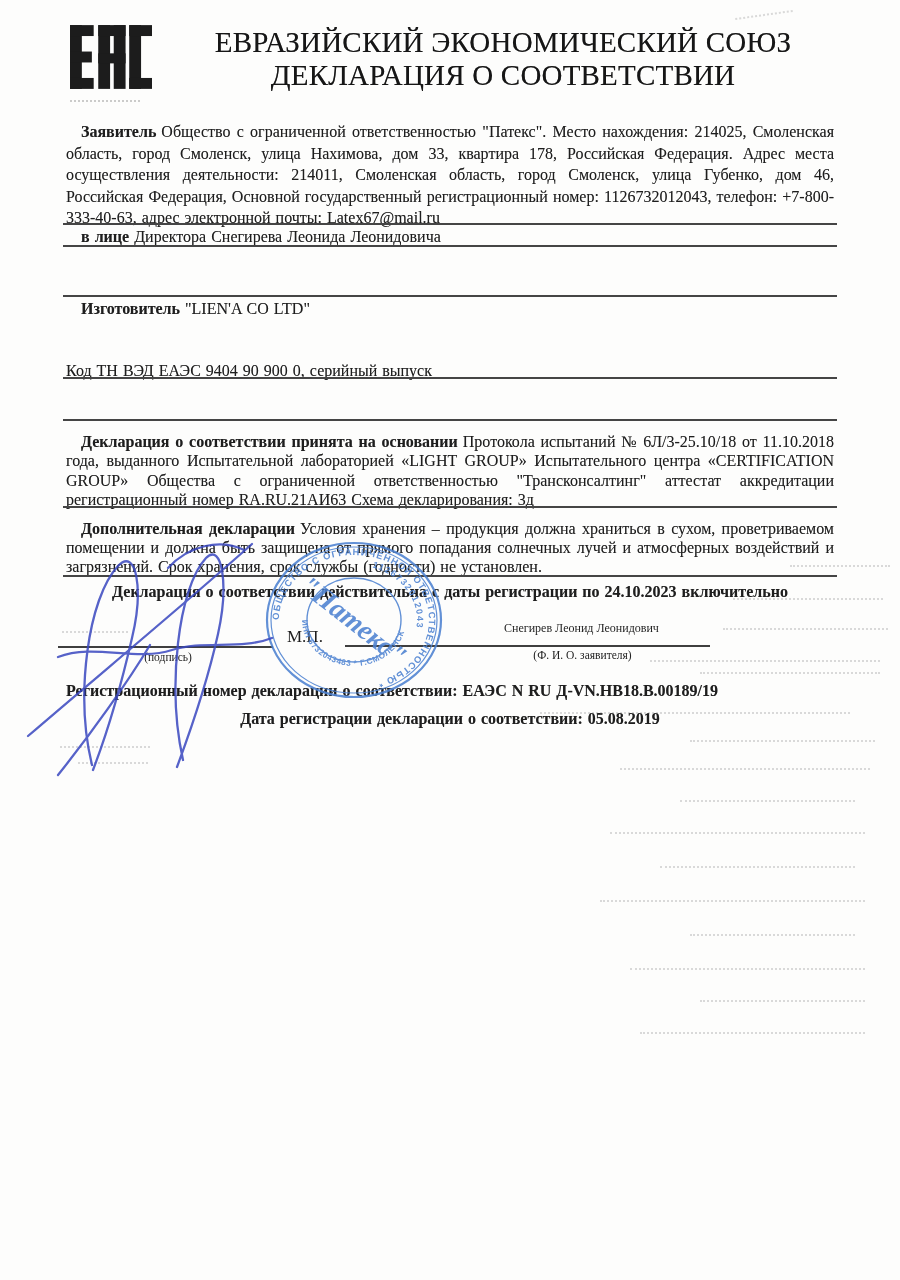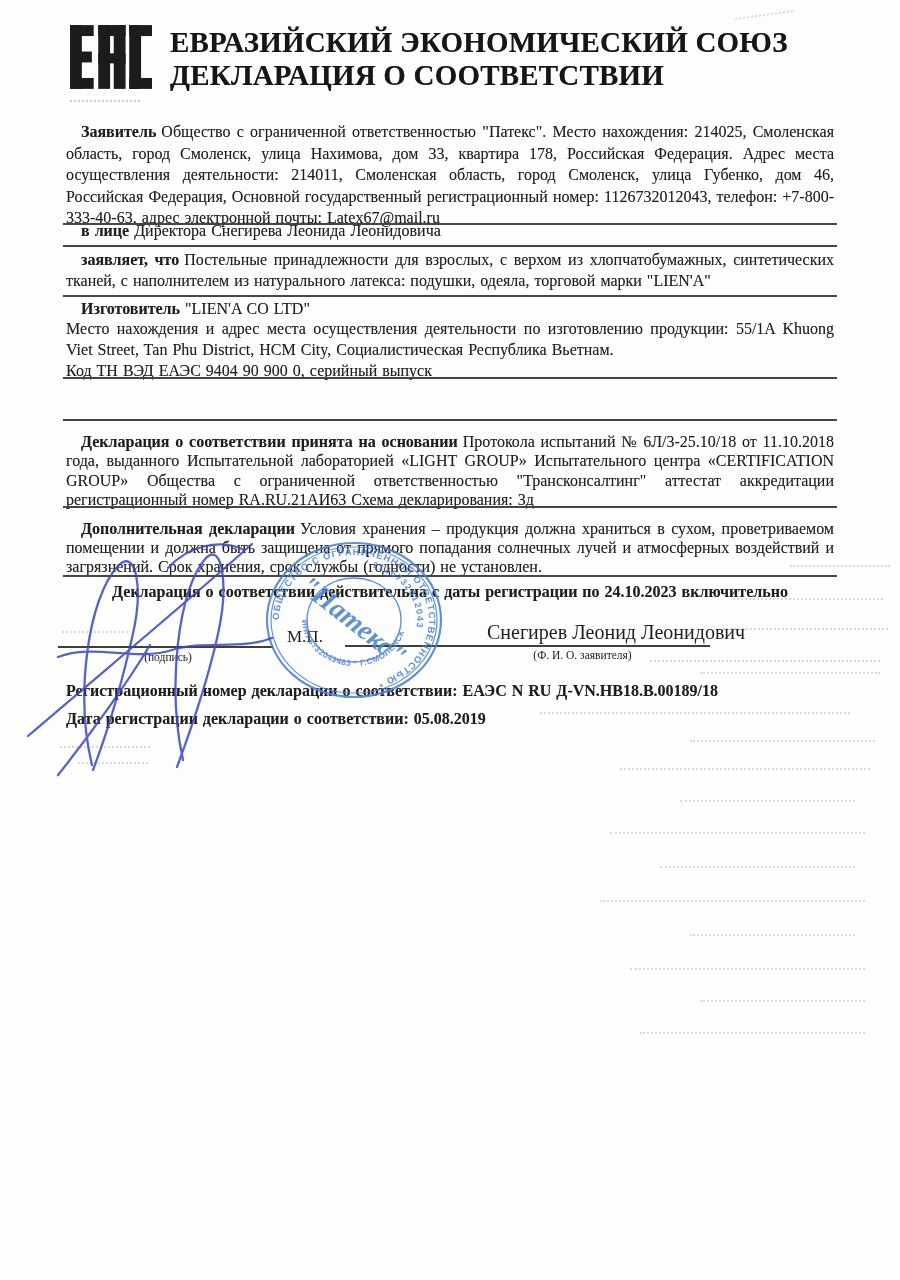--- a/index.html
+++ b/index.html
@@ -5,22 +5,22 @@
   html,body{margin:0;padding:0;background:#e8e8e8;}
   .page{
     position:relative; width:900px; height:1280px; margin:0 auto;
     background:#fdfdfc; overflow:hidden;
     font-family:"Liberation Serif","DejaVu Serif",serif;
     color:#1e1e1e;
   }
   .abs{position:absolute;}
   .logo{left:70px; top:18px; width:82px; height:78px;}
   .title{
-    left:170px; top:26px; width:666px; text-align:left;
-    font-weight:bold; font-size:29px; line-height:33px; color:#161616;
+    left:170px; top:26px; width:666px; text-align:center;
+    font-weight:normal; font-size:29px; line-height:33px; color:#161616;
     text-shadow:0 0 .5px rgba(0,0,0,.5); letter-spacing:.2px;
   }
   .para{
     left:66px; width:768px; font-size:16px; line-height:21.5px;
     text-align:justify; word-spacing:1px;
     text-shadow:0 0 .4px rgba(0,0,0,.35);
   }
   .lead{font-weight:bold; margin-right:5px;margin-left:15px;}
   .hr{left:63px; width:774px; height:2px; background:#454545;}
   .sigline{height:2px; background:#3f3f3f;}
@@ -57,35 +57,29 @@
   <div class="abs title">
     <div>ЕВРАЗИЙСКИЙ ЭКОНОМИЧЕСКИЙ СОЮЗ</div>
     <div>ДЕКЛАРАЦИЯ О СООТВЕТСТВИИ</div>
   </div>
 
   <div class="abs para" style="top:121px">
     <span class="lead">Заявитель</span><span>Общество с ограниченной ответственностью "Патекс". Место нахождения: 214025, Смоленская область, город Смоленск, улица Нахимова, дом 33, квартира 178, Российская Федерация. Адрес места осуществления деятельности: 214011, Смоленская область, город Смоленск, улица Губенко, дом 46, Российская Федерация, Основной государственный регистрационный номер: 1126732012043, телефон: +7-800-333-40-63, адрес электронной почты: Latex67@mail.ru</span>
   </div>
   <div class="abs hr" style="top:223px"></div>
 
-  <div class="abs para" style="top:220px">
+  <div class="abs para" style="top:226px">
     <span class="lead">в лице</span><span>Директора Снегирева Леонида Леонидовича</span>
   </div>
   <div class="abs hr" style="top:245px"></div>
 
-  <div class="abs para" style="top:249px;line-height:21px">
-    <span class="lead">заявляет, что</span><span>Постельные принадлежности для взрослых, с верхом из хлопчатобумажных, синтетических тканей, с наполнителем из натурального латекса: подушки, одеяла, торговой марки "LIEN'A"</span>
-  </div>
   <div class="abs hr" style="top:295px"></div>
 
   <div class="abs para" style="top:298px;text-align:left">
     <span class="lead">Изготовитель</span><span>"LIEN'A CO LTD"</span>
-  </div>
-  <div class="abs para" style="top:319px;line-height:20.5px">
-    <span>Место нахождения и адрес места осуществления деятельности по изготовлению продукции: 55/1A Khuong Viet Street, Tan Phu District, HCM City, Социалистическая Республика Вьетнам.</span>
   </div>
   <div class="abs para" style="top:360px;text-align:left">
     <span>Код ТН ВЭД ЕАЭС 9404 90 900 0, серийный выпуск</span>
   </div>
   <div class="abs hr" style="top:377px"></div>
 
   <div class="abs hr" style="top:419px"></div>
 
   <div class="abs para" style="top:432px;line-height:19.3px">
     <span class="lead">Декларация о соответствии принята на основании</span><span>Протокола испытаний № 6Л/3-25.10/18 от 11.10.2018 года, выданного Испытательной лабораторией «LIGHT GROUP» Испытательного центра «CERTIFICATION GROUP» Общества с ограниченной ответственностью "Трансконсалтинг" аттестат аккредитации регистрационный номер RA.RU.21АИ63 Схема декларирования: 3д</span>
@@ -97,29 +91,29 @@
   </div>
   <div class="abs hr" style="top:575px"></div>
 
   <div class="abs para boldline" style="top:581px;text-align:center">
     <span>Декларация о соответствии действительна с даты регистрации по 24.10.2023 включительно</span>
   </div>
 
   <div class="abs" style="left:287px;top:627px;font-size:17px">М.П.</div>
   <div class="abs sigline" style="left:58px;top:646px;width:215px"></div>
   <div class="abs cap" style="left:118px;top:651px;width:100px;text-align:center">(подпись)</div>
-  <div class="abs" style="left:487px;top:621px;font-size:20px">Снегирев Леонид Леонидович</div>
+  <div class="abs" style="left:504px;top:621px;font-size:12px">Снегирев Леонид Леонидович</div>
   <div class="abs sigline" style="left:345px;top:645px;width:365px"></div>
   <div class="abs cap" style="left:470px;top:649px;width:225px;text-align:center">(Ф. И. О. заявителя)</div>
 
   <div class="abs para boldline" style="top:680px;text-align:left">
     <span>Регистрационный номер декларации о соответствии:</span>
-    <span>ЕАЭС N RU Д-VN.НВ18.В.00189/18</span>
+    <span>ЕАЭС N RU Д-VN.НВ18.В.00189/19</span>
   </div>
-  <div class="abs para boldline" style="top:708px;text-align:left">
+  <div class="abs para boldline" style="top:708px;text-align:center">
     <span>Дата регистрации декларации о соответствии:</span>
     <span>05.08.2019</span>
   </div>
 
   <svg class="abs stamp" style="left:264px;top:541px;z-index:4;opacity:.88" width="180" height="160" viewBox="0 0 180 160">
     <defs>
       <path id="ringPath" d="M 15 79 A 75 65 0 1 1 165 79 A 75 65 0 1 1 15 79"></path>
       <path id="ogrnPath" d="M 90 24 A 63 55 0 0 1 90 134"></path>
       <path id="innPath" d="M 38 79 A 52 46 0 0 0 142 79"></path>
     </defs>

